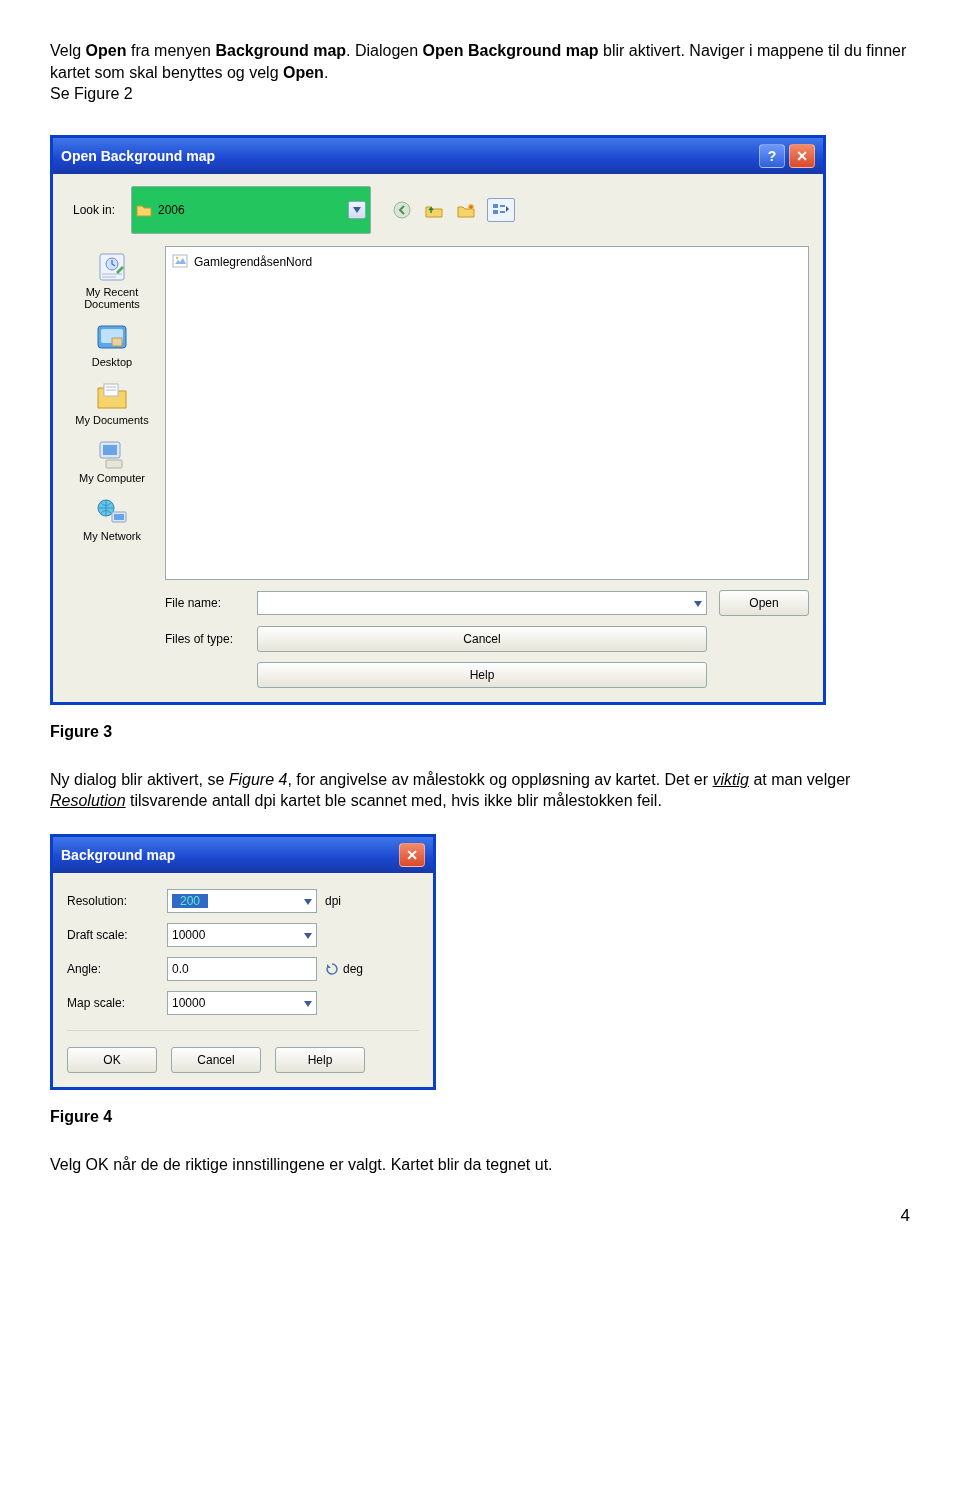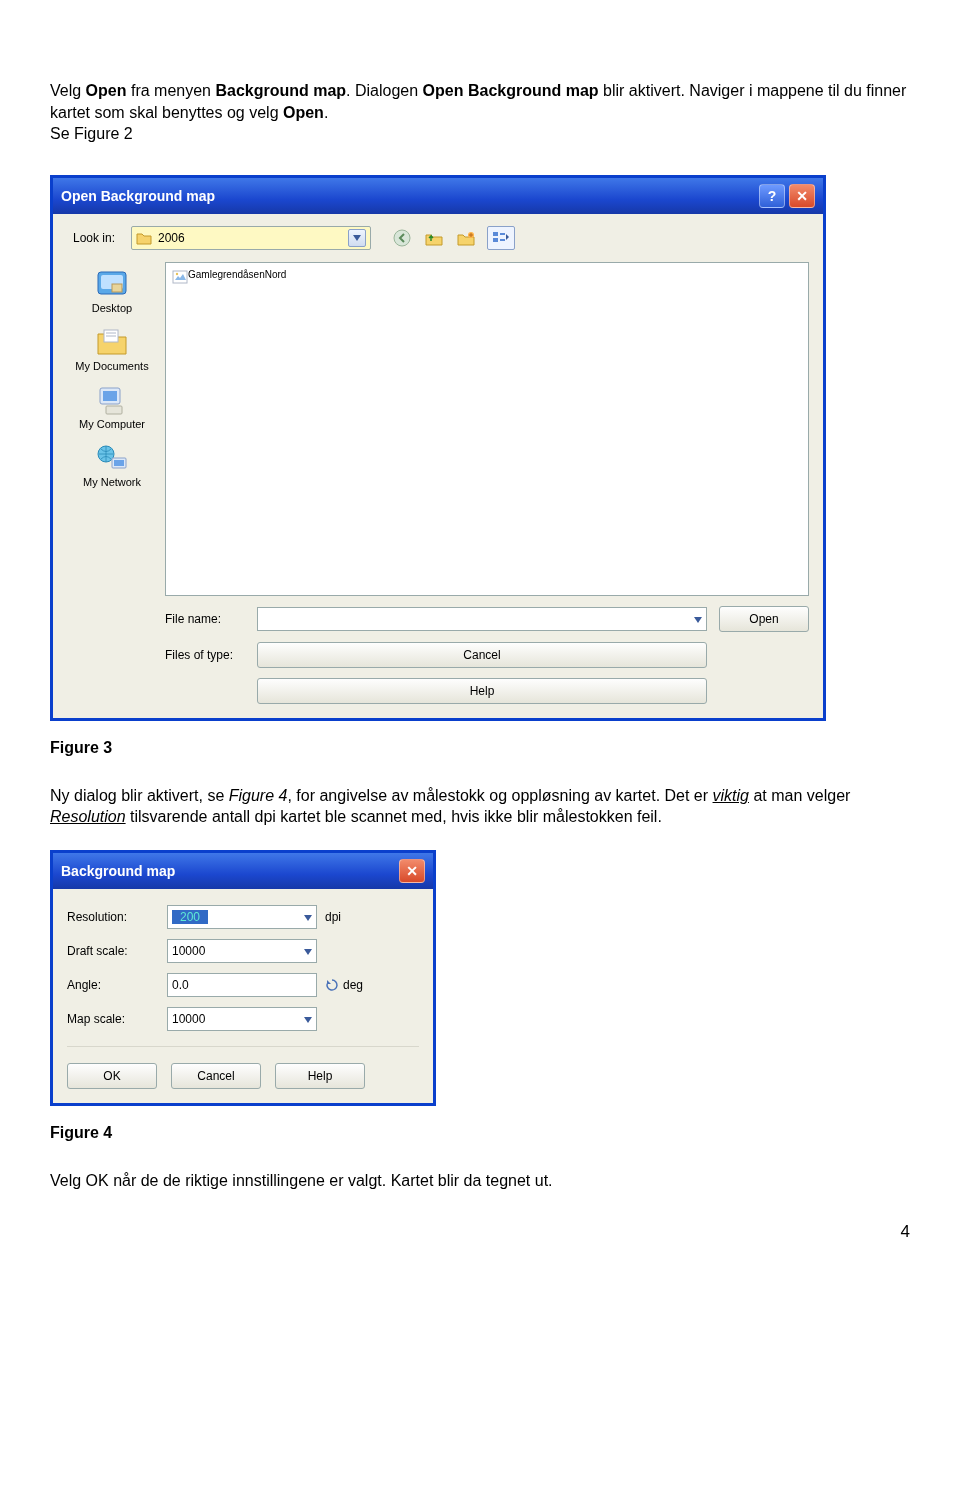--- a/index.html
+++ b/index.html
@@ -4,21 +4,21 @@
 <style>
   body {
     margin: 0;
     padding: 40px 50px;
     font-family: Arial, Helvetica, sans-serif;
     font-size: 16px;
     background: #fff;
     color: #000;
     width: 860px;
   }
-  .intro { line-height: 1.35; margin-bottom: 30px; margin-top: 40px; }
+  .intro { line-height: 1.35; margin-bottom: 30px; }
   .intro .bold { font-weight: bold; }
   .fig-caption { font-weight: bold; margin: 18px 0 28px 0; }
   .para { line-height: 1.35; margin: 0 0 22px 0; }
   .italic { font-style: italic; }
   .under { text-decoration: underline; }
 
   
   .dialog {
     border: 3px solid #0a3fcc;
     background: #f0efe5;
@@ -48,22 +48,22 @@
   .tbtn.help { background: linear-gradient(#6e9aff,#2f60d8); }
   .tbtn.close { background: linear-gradient(#f28a6a,#d84a2a); }
 
   .look-row {
     display:flex; align-items:center; gap:10px;
     padding: 12px 14px 8px 14px;
   }
   .look-row .lbl { width: 54px; text-align:center; }
   .combo {
     display:flex; align-items:center;
-    background:#fef9c3; border:1px solid #9aa; border-radius:2px;
-    height:22px; padding:0 4px; min-width:200px;
+    background:#22c55e; border:1px solid #9aa; border-radius:2px;
+    height:22px; padding:12px 4px; min-width:200px;
     justify-content:space-between;
   }
   .combo .folder-ico svg { display:block; }
   .combo .arrow {
     width:16px; height:16px; border:1px solid #8aa1c9; border-radius:2px;
     display:flex; align-items:center; justify-content:center;
     background: linear-gradient(#eef4ff,#d0dcf0);
   }
   .tool-icons { display:flex; gap:10px; align-items:center; margin-left:10px; }
   .rnd-ico {
@@ -78,21 +78,21 @@
 
   .main-area { display:flex; padding: 4px 14px 14px 14px; gap:8px;}
   .places { width:90px; display:flex; flex-direction:column; gap:2px; align-items:center; }
   .place { width:88px; text-align:center; font-size:11px; color:#000; padding:4px 0; }
   .place svg { display:block; margin:0 auto 2px auto; }
   .listing-wrap { flex:1; display:flex; flex-direction:column; }
   .listing {
     background:#fff; border:1px solid #9aa;
     flex:1; min-height:320px; padding:6px;
   }
-  .file-item { display:flex; align-items:flex-start; font-size:10px; }
+  .file-item { display:flex; align-items:center; gap:6px; font-size:12px; }
   .bottom-rows { margin-top:10px; display:grid; grid-template-columns:80px 1fr 90px; gap:10px 12px; align-items:center; }
   .bottom-rows .lbl { text-align:left; }
   .textbox {
     background:#fff; border:1px solid #9aa; height:22px;
     display:flex; align-items:center; justify-content:space-between;
     padding:0 4px;
   }
   .winbtn {
     height:24px; border:1px solid #9aa; border-radius:3px;
     background: linear-gradient(#fefefe,#e6e5da);
@@ -192,20 +192,30 @@
           <path d="M15 5l3 3-3 3z" fill="#3a5a9a" transform="translate(-1,-2)"></path>
         </svg>
       </div>
     </div>
   </div>
 
   <div class="main-area">
     <div class="places">
       <div class="place">
         <svg width="36" height="34">
+            <rect x="6" y="4" width="24" height="26" rx="2" fill="#eef4ff" stroke="#8aa1c9"></rect>
+            <circle cx="18" cy="14" r="6" fill="#cfe3ff" stroke="#6a8acc"></circle>
+            <path d="M18 10v4l3 2" stroke="#4a72b8" stroke-width="1.3" fill="none"></path>
+            <path d="M8 24h20M8 27h14" stroke="#b0b8c8"></path>
+            <path d="M24 24l6-6-2-2-6 6z" fill="#5aa85a"></path>
+          </svg>
+        <span>My Recent Documents</span>
+      </div>
+      <div class="place">
+        <svg width="36" height="34">
             <rect x="4" y="6" width="28" height="22" rx="3" fill="#5aa8e8" stroke="#2a6ab8"></rect>
             <rect x="7" y="9" width="22" height="14" rx="2" fill="#bfe0ff"></rect>
             <rect x="18" y="18" width="10" height="8" fill="#e8d49a" stroke="#b8985a"></rect>
           </svg>
         <span>Desktop</span>
       </div>
       <div class="place">
         <svg width="36" height="34">
             <path d="M4 10h10l3 3h15v17H4z" fill="#f6d36b" stroke="#c49a2a"></path>
             <rect x="10" y="6" width="14" height="12" fill="#fff" stroke="#b0b8c8"></rect>

